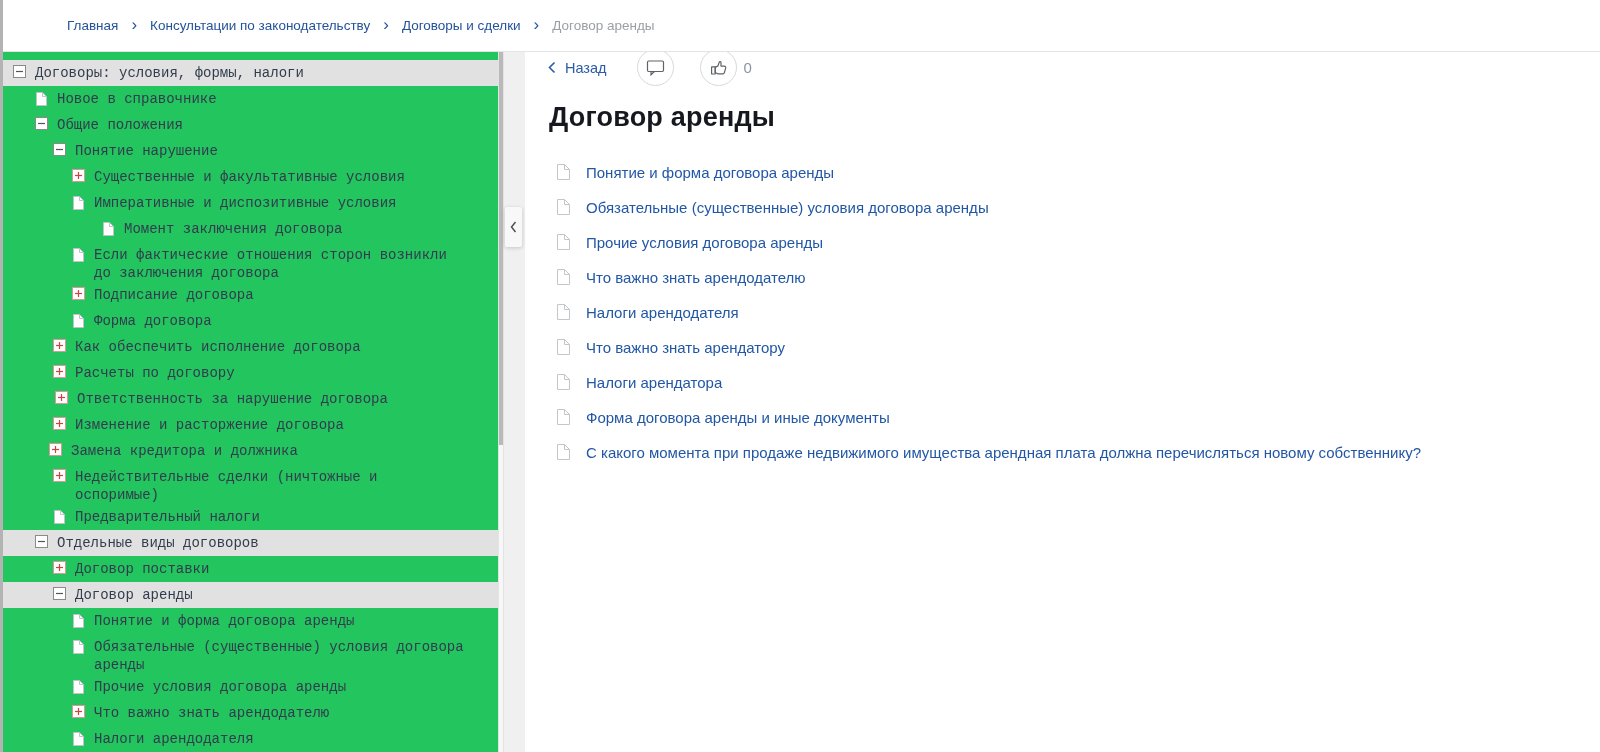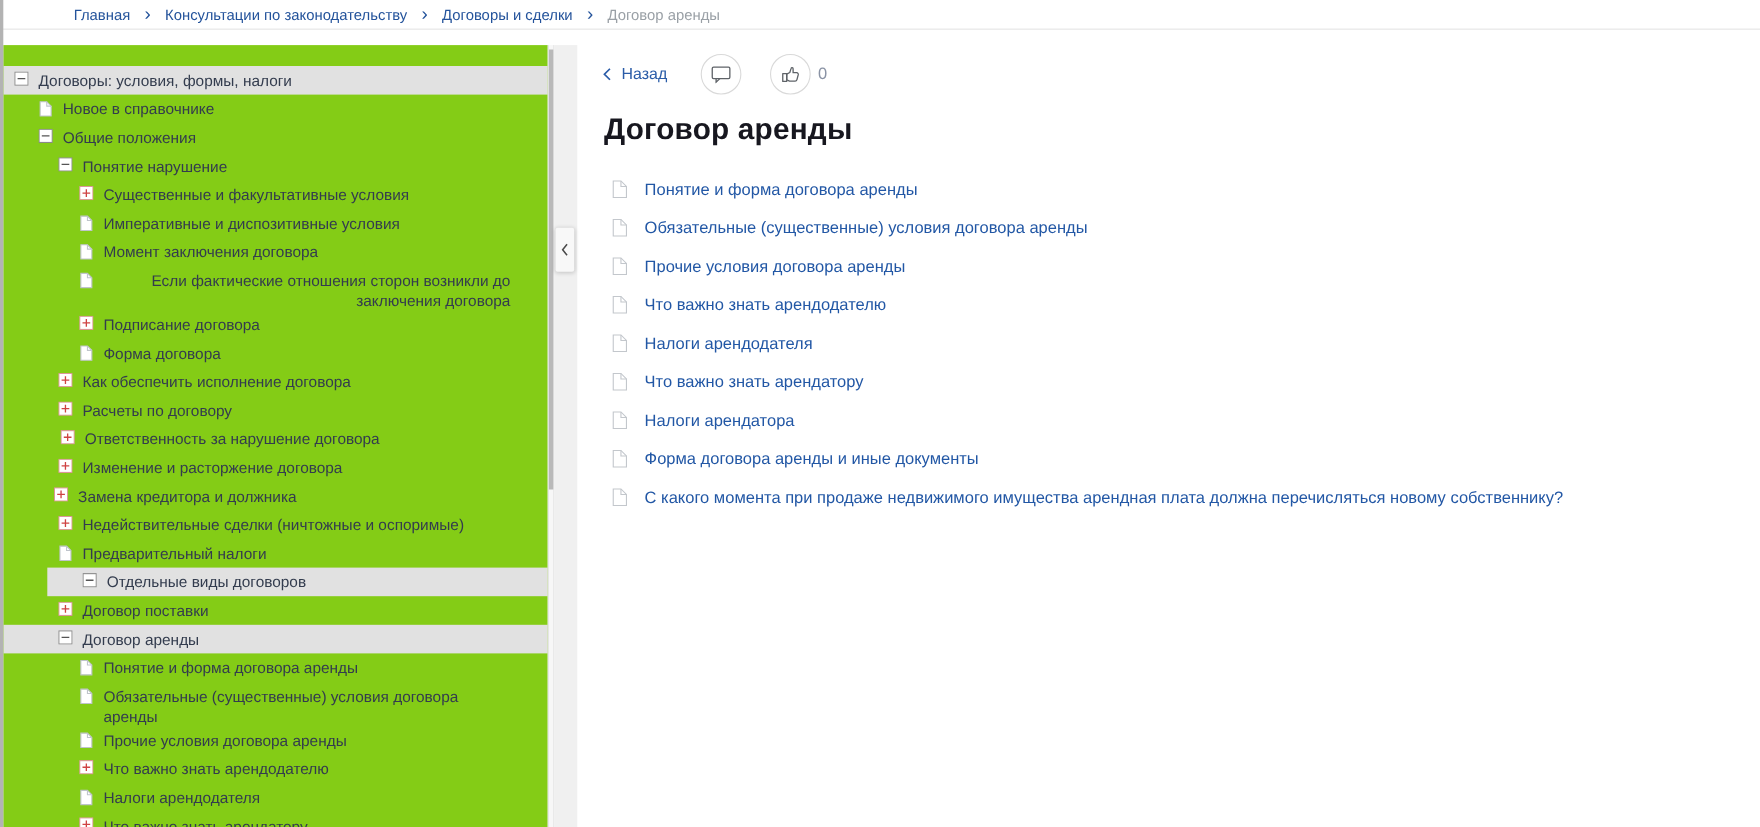--- a/index.html
+++ b/index.html
@@ -1,34 +1,34 @@
 <!DOCTYPE html>
 <html><head>
 <meta charset="utf-8">
 <style>
   * { margin:0; padding:0; box-sizing:border-box; }
   html,body { width:1600px; height:752px; overflow:hidden; background:#fff;
     font-family:"Liberation Sans", sans-serif; }
 
   
-  .breadcrumb-bar { position:absolute; top:0; left:0; right:0; height:27px;
+  .breadcrumb-bar { position:absolute; top:0; left:0; right:0; height:52px;
     background:#fff; border-bottom:1px solid #e4e4e4; display:flex; align-items:center;
     padding-left:67px; font-size:13.5px; z-index:5; }
   .crumb { color:#24539b; text-decoration:none; cursor:pointer; }
   .crumb.current { color:#9aa0a6; cursor:default; }
   .crumb-sep { color:#24539b; font-size:17px; margin:0 13px; line-height:1;
     transform:translateY(-1px); }
 
   
   .left-edge { position:absolute; left:0; top:0; width:3px; height:752px;
     background:#b3b3b3; z-index:6; }
 
   
   .sidebar { position:absolute; left:3px; top:41px; width:495px; bottom:0;
-    background:#84cc16; padding-top:19px; overflow:hidden; }
+    background:#22c55e; padding-top:19px; overflow:hidden;font-family:Liberation Mono, monospace; }
   .tree-row { display:flex; align-items:flex-start; min-height:26px;
     padding-top:4px; font-size:14px; line-height:18px; color:#333c4e; cursor:pointer; }
   .tree-row.hl { background:#e1e1e1; }
   .tree-icon { flex:none; margin-top:1px; display:inline-flex; }
   .tree-label { margin-left:9px; max-width:370px; }
 
   
   .v-track { position:absolute; left:498px; top:41px; bottom:0; width:6px;
     background:#f7f7f7; border-left:1px solid #e3e3e3; border-right:1px solid #e3e3e3; }
   .v-thumb { position:absolute; left:499px; top:45px; width:4px; height:400px;
@@ -128,30 +128,30 @@
     </div>
     <div class="tree-row" style="padding-left: 69px;">
       <span class="tree-icon">
         <svg width="13" height="16" viewBox="0 0 13 16">
           <path d="M1.5 1.5 H7.5 L11.5 5.5 V14.5 H1.5 Z" fill="#ffffff" stroke="#bfc4cb"></path>
           <path d="M7.5 1.5 V5.5 H11.5" fill="none" stroke="#bfc4cb"></path>
         </svg>
       </span>
       <span class="tree-label">Императивные и диспозитивные условия</span>
     </div>
-    <div class="tree-row" style="padding-left: 69px;">
+    <div class="tree-row" style="padding-left: 69px; margin-left: 30px;">
       <span class="tree-icon">
         <svg width="13" height="16" viewBox="0 0 13 16">
           <path d="M1.5 1.5 H7.5 L11.5 5.5 V14.5 H1.5 Z" fill="#ffffff" stroke="#bfc4cb"></path>
           <path d="M7.5 1.5 V5.5 H11.5" fill="none" stroke="#bfc4cb"></path>
         </svg>
       </span>
       <span class="tree-label">Момент заключения договора</span>
     </div>
-    <div class="tree-row" style="padding-left: 69px; text-align: right;">
+    <div class="tree-row" style="padding-left: 69px;">
       <span class="tree-icon">
         <svg width="13" height="16" viewBox="0 0 13 16">
           <path d="M1.5 1.5 H7.5 L11.5 5.5 V14.5 H1.5 Z" fill="#ffffff" stroke="#bfc4cb"></path>
           <path d="M7.5 1.5 V5.5 H11.5" fill="none" stroke="#bfc4cb"></path>
         </svg>
       </span>
       <span class="tree-label">Если фактические отношения сторон возникли до заключения договора</span>
     </div>
     <div class="tree-row" style="padding-left: 69px;">
       <span class="tree-icon">
@@ -234,21 +234,21 @@
     </div>
     <div class="tree-row" style="padding-left: 50px;">
       <span class="tree-icon">
         <svg width="13" height="16" viewBox="0 0 13 16">
           <path d="M1.5 1.5 H7.5 L11.5 5.5 V14.5 H1.5 Z" fill="#ffffff" stroke="#bfc4cb"></path>
           <path d="M7.5 1.5 V5.5 H11.5" fill="none" stroke="#bfc4cb"></path>
         </svg>
       </span>
       <span class="tree-label">Предварительный налоги</span>
     </div>
-    <div class="tree-row hl" style="padding-left: 32px; margin-left: 40px;">
+    <div class="tree-row hl" style="padding-left: 32px;">
       <span class="tree-icon">
         <svg width="13" height="13" viewBox="0 0 13 13">
           <rect x="0.5" y="0.5" width="12" height="12" fill="#ffffff" stroke="#8a8a8a"></rect>
           <line x1="3" y1="6.5" x2="10" y2="6.5" stroke="#555" stroke-width="1.2"></line>
         </svg>
       </span>
       <span class="tree-label">Отдельные виды договоров</span>
     </div>
     <div class="tree-row" style="padding-left: 50px;">
       <span class="tree-icon">

